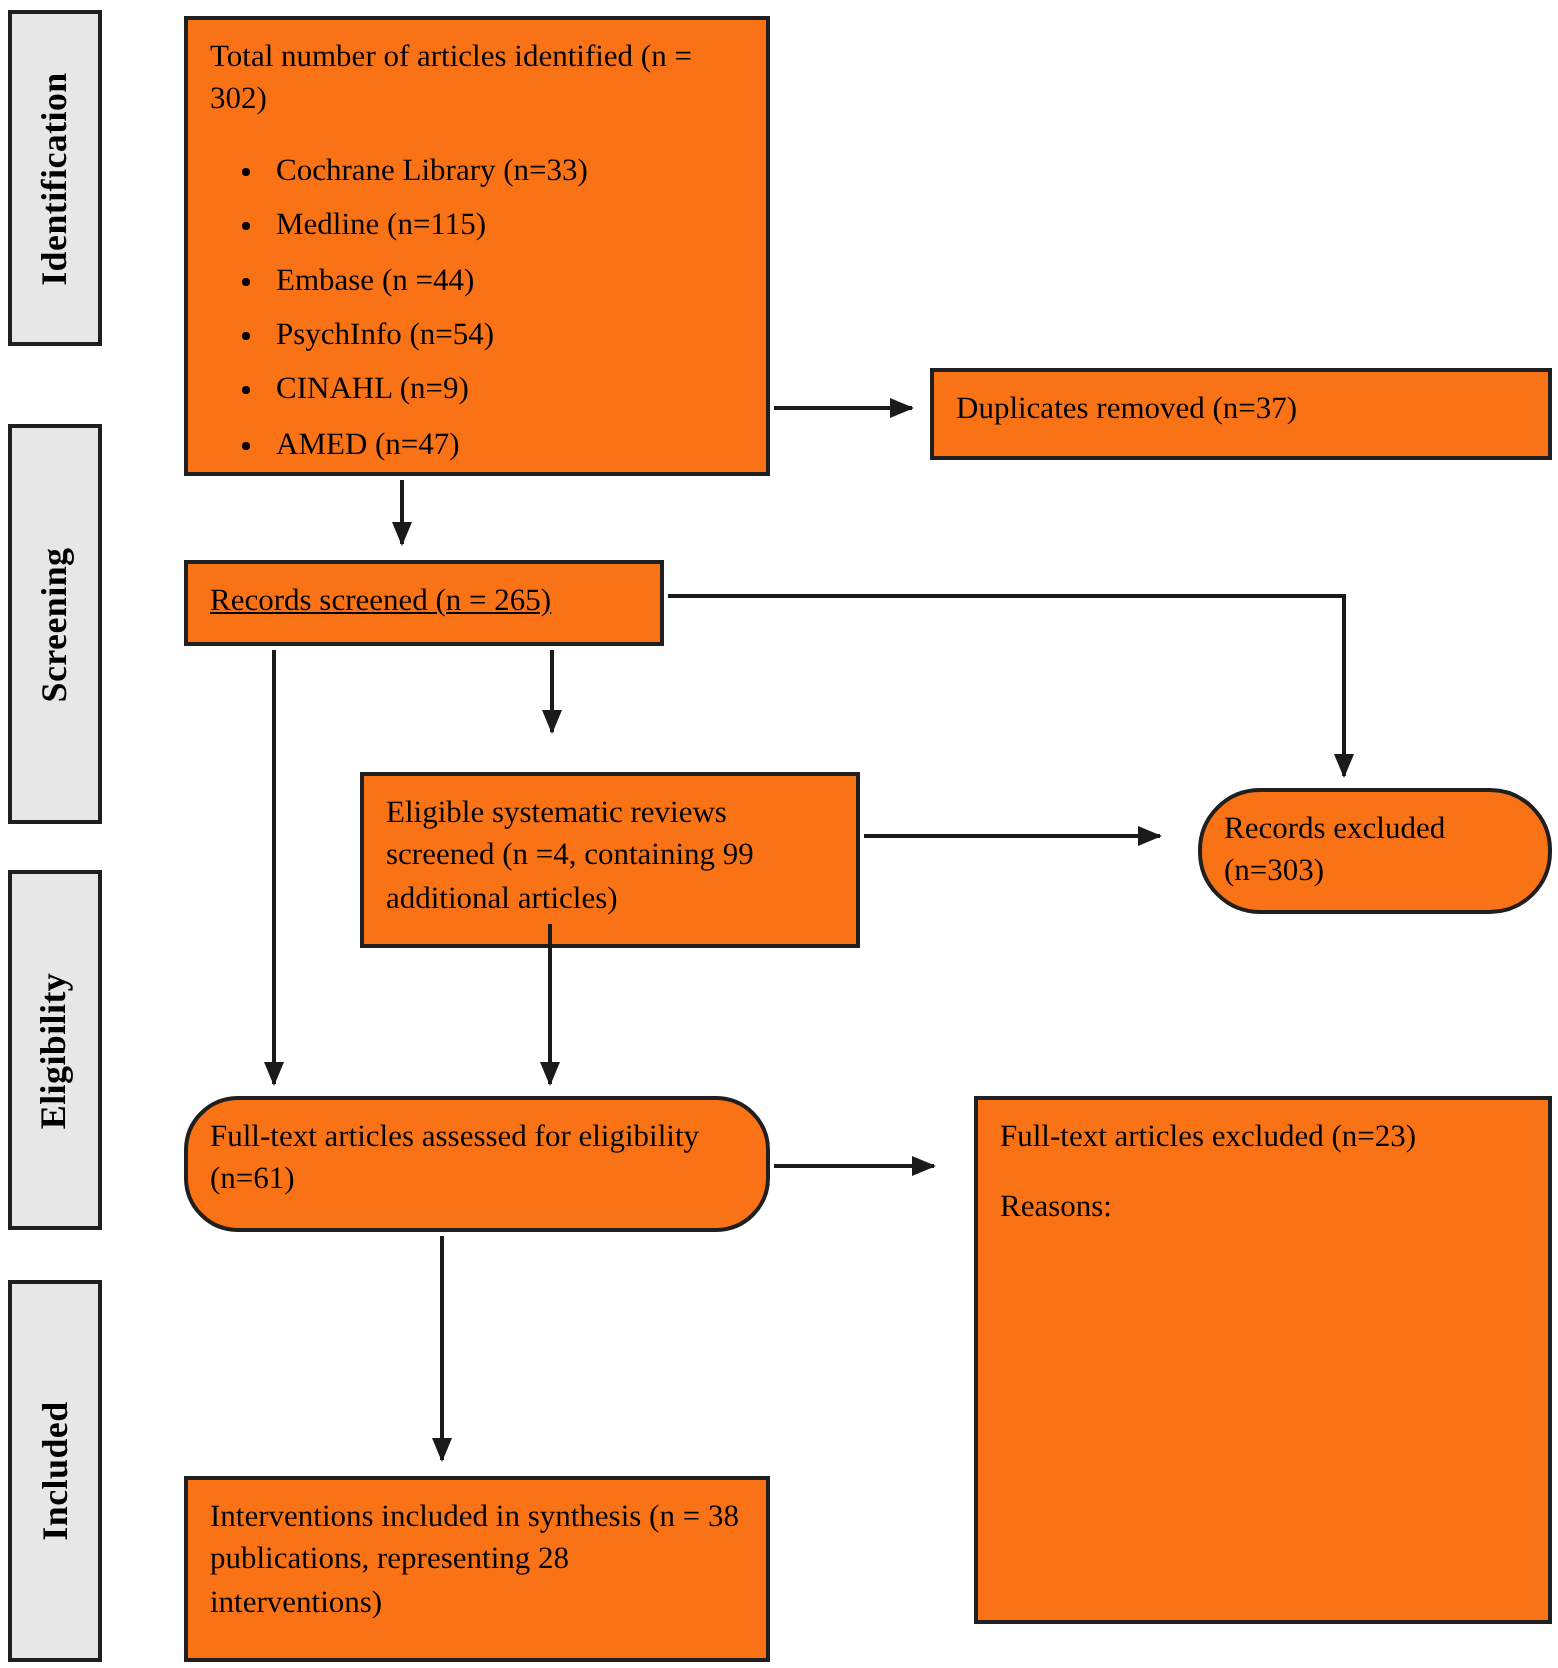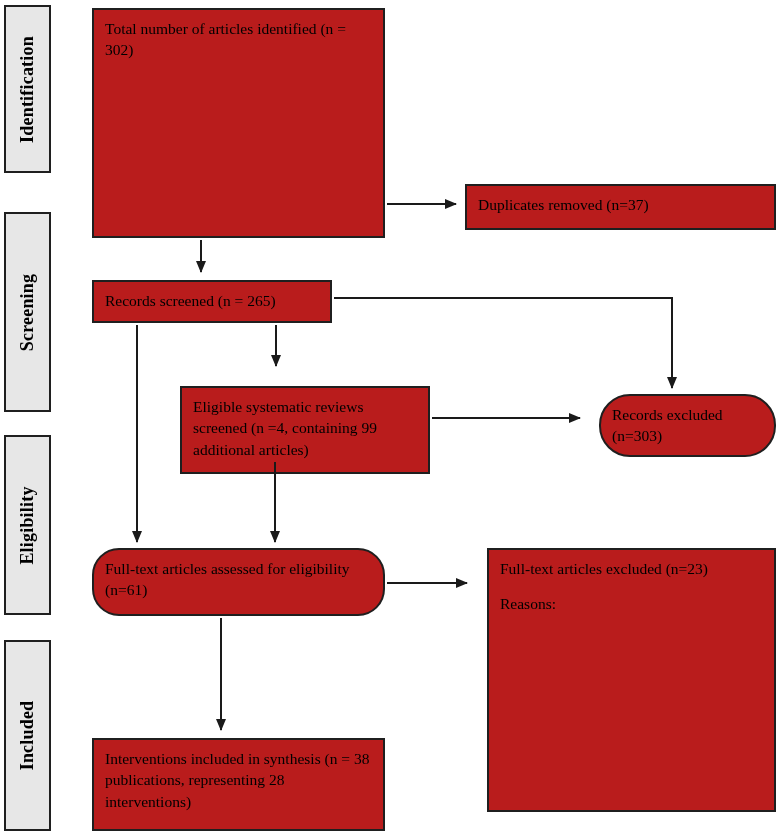--- a/index.html
+++ b/index.html
@@ -24,21 +24,21 @@
   .stage span {
     transform:rotate(-90deg);
     white-space:nowrap;
     font-weight:bold;
     font-size:18px;
     letter-spacing:.2px;
   }
   
   .fbox {
     position:absolute;
-    background:#b91c1c;
+    background:#f97316;
     border:2px solid #1f1f1f;
     font-size:15.5px;
     line-height:1.38;
     padding:8px 11px;
   }
   .fbox .title { display:block; }
   .fbox .subtitle { display:block; margin-top:14px; }
   .fbox ul {
     list-style:disc;
     margin-top:14px;
@@ -68,27 +68,35 @@
   </div>
   <div class="stage" style="top:435px; height:180px;">
     <span>Eligibility</span>
   </div>
   <div class="stage" style="top:640px; height:191px;">
     <span>Included</span>
   </div>
 
   <div class="fbox" style="left:92px; top:8px; width:293px; height:230px;">
     <span class="title">Total number of articles identified (n = 302)</span>
+    <ul>
+        <li>Cochrane Library (n=33)</li>
+        <li>Medline (n=115)</li>
+        <li>Embase (n =44)</li>
+        <li>PsychInfo (n=54)</li>
+        <li>CINAHL (n=9)</li>
+        <li>AMED (n=47)</li>
+      </ul>
   </div>
 
   <div class="fbox" style="left:465px; top:184px; width:311px; height:46px;">
     <span class="title">Duplicates removed (n=37)</span>
   </div>
 
-  <div class="fbox" style="left:92px; top:280px; width:240px; height:43px;">
+  <div class="fbox" style="left:92px; top:280px; width:240px; height:43px;text-decoration:underline;">
     <span class="title">Records screened (n = 265)</span>
   </div>
 
   <div class="fbox" style="left:180px; top:386px; width:250px; height:88px;font-family:Liberation Serif, serif;">
     <span class="title">Eligible systematic reviews screened (n =4, containing 99 additional articles)</span>
   </div>
 
   <div class="fbox" style="left:599px; top:394px; width:177px; height:63px;border-radius:31px;">
     <span class="title">Records excluded (n=303)</span>
   </div>

